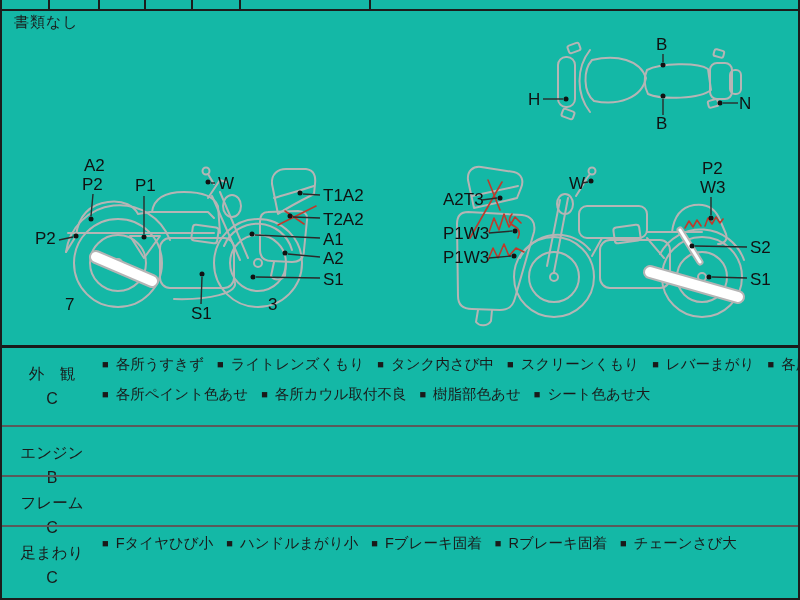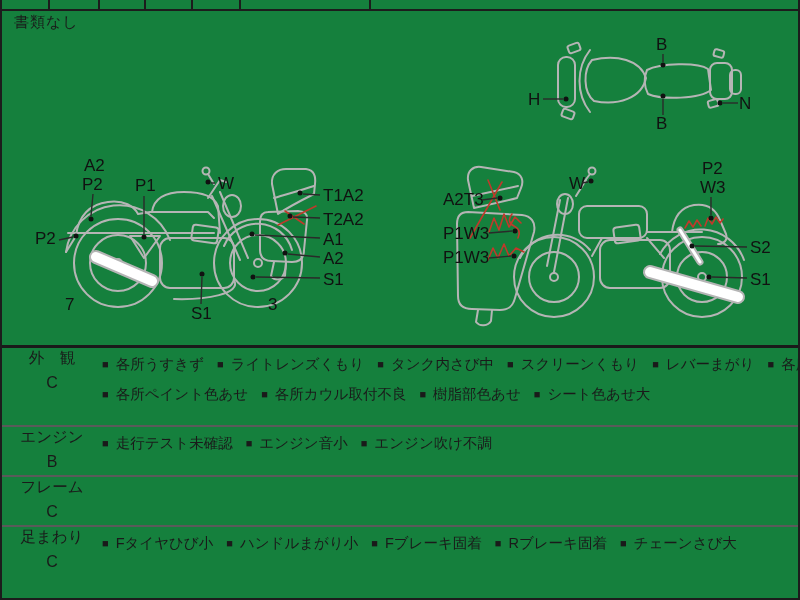--- a/index.html
+++ b/index.html
@@ -3,21 +3,21 @@
 <meta charset="utf-8">
 <style>
   :root{
     --sketch:#b5b5b5;
     --damage:#c0392b;
     --ink:#1a1a1a;
     --sep:#5a5a5a;
   }
   html,body{margin:0;padding:0;background:#fff;}
   .sheet{
-    position:relative;width:800px;height:600px;background:#15803d;
+    position:relative;width:800px;height:600px;background:#14b8a6;
     font-family:"Liberation Sans","DejaVu Sans",sans-serif;color:var(--ink);
     box-sizing:border-box;border-left:2px solid #1c1c1c;border-right:2px solid #1c1c1c;border-bottom:2px solid #1c1c1c;
     overflow:hidden;
   }
   
   .top-strip{position:absolute;top:0;left:0;right:0;height:9px;border-bottom:2.5px solid #1c1c1c;}
   .top-strip .vdiv{position:absolute;top:0;bottom:0;width:2px;background:#1c1c1c;}
   .doc-note{position:absolute;top:13px;left:12px;font-size:15px;letter-spacing:1px;}
   svg.diagram{position:absolute;top:0;left:0;}
   svg .sk{fill:none;stroke:var(--sketch);stroke-width:2;stroke-linecap:round;stroke-linejoin:round;}
@@ -30,21 +30,21 @@
   svg .lbl{font-family:"Liberation Sans","DejaVu Sans",sans-serif;font-size:17px;fill:#111;}
   svg .dmg{fill:none;stroke:var(--damage);stroke-width:1.6;stroke-linecap:round;stroke-linejoin:round;}
   
   .inspection{position:absolute;top:345px;left:0;right:0;bottom:0;border-top:3px solid #1a1a1a;display:flex;flex-direction:column;}
   .insp-row{display:flex;box-sizing:border-box;}
   .insp-row + .insp-row{border-top:2px solid var(--sep);}
   .insp-row:nth-child(1){height:77px;}
   .insp-row:nth-child(2){height:50px;}
   .insp-row:nth-child(3){height:50px;flex-direction:column;}
   .insp-row:nth-child(4){flex:1;}
-  .cat-col{width:100px;flex:0 0 100px;text-align:center;padding-top:0;font-size:15.5px;line-height:20px;}
+  .cat-col{width:100px;flex:0 0 100px;text-align:center;padding-top:16px;font-size:15.5px;line-height:20px;}
   .grade{display:block;margin-top:5px;font-size:16px;}
   .items-col{flex:1;padding-top:6px;font-size:14.5px;line-height:20px;}
   .item-line{margin-bottom:9px;white-space:nowrap;}
   .item{margin-right:13px;text-align:right;}
   .bullet{font-size:11px;margin-right:7px;position:relative;top:-1px;}
 </style>
 </head>
 <body>
 
 <div class="sheet">
@@ -220,23 +220,20 @@
   <div class="inspection">
       <div class="insp-row">
         <div class="cat-col"><span>外　観</span><span class="grade">C</span></div>
         <div class="items-col">
           <div class="item-line"><span class="item"><span class="bullet">■</span><span>各所うすきず</span></span><span class="item"><span class="bullet">■</span><span>ライトレンズくもり</span></span><span class="item"><span class="bullet">■</span><span>タンク内さび中</span></span><span class="item"><span class="bullet">■</span><span>スクリーンくもり</span></span><span class="item"><span class="bullet">■</span><span>レバーまがり</span></span><span class="item"><span class="bullet">■</span><span>各所さび小</span></span></div>
           <div class="item-line"><span class="item"><span class="bullet">■</span><span>各所ペイント色あせ</span></span><span class="item"><span class="bullet">■</span><span>各所カウル取付不良</span></span><span class="item"><span class="bullet">■</span><span>樹脂部色あせ</span></span><span class="item"><span class="bullet">■</span><span>シート色あせ大</span></span></div>
         </div>
       </div>
       <div class="insp-row">
         <div class="cat-col"><span>エンジン</span><span class="grade">B</span></div>
-        <div class="items-col">
-          <div class="item-line"><span class="item"><span class="bullet">■</span><span>走行テスト未確認</span></span><span class="item"><span class="bullet">■</span><span>エンジン音小</span></span><span class="item"><span class="bullet">■</span><span>エンジン吹け不調</span></span></div>
-        </div>
       </div>
       <div class="insp-row">
         <div class="cat-col"><span>フレーム</span><span class="grade">C</span></div>
       </div>
       <div class="insp-row">
         <div class="cat-col"><span>足まわり</span><span class="grade">C</span></div>
         <div class="items-col">
           <div class="item-line"><span class="item"><span class="bullet">■</span><span>Fタイヤひび小</span></span><span class="item"><span class="bullet">■</span><span>ハンドルまがり小</span></span><span class="item"><span class="bullet">■</span><span>Fブレーキ固着</span></span><span class="item"><span class="bullet">■</span><span>Rブレーキ固着</span></span><span class="item"><span class="bullet">■</span><span>チェーンさび大</span></span></div>
         </div>
       </div>

